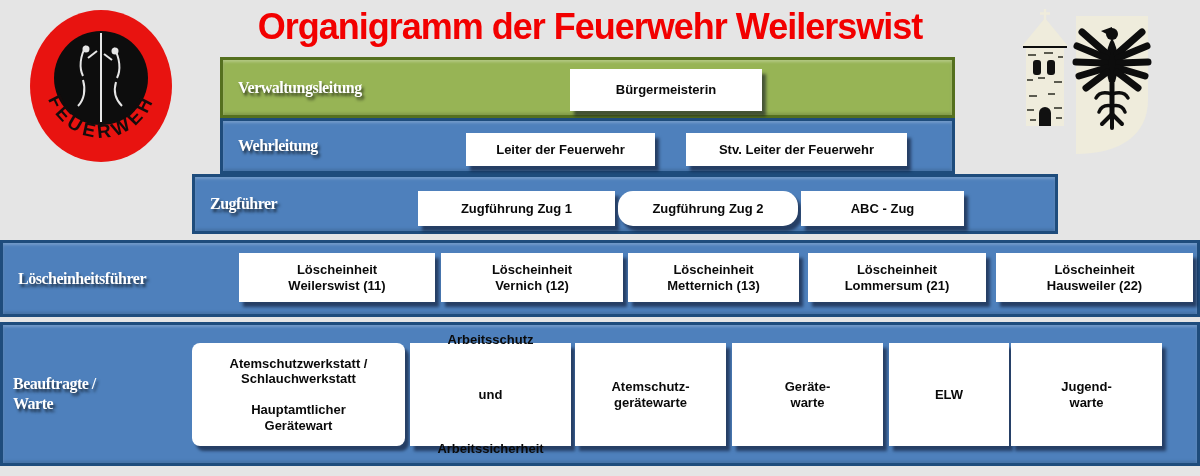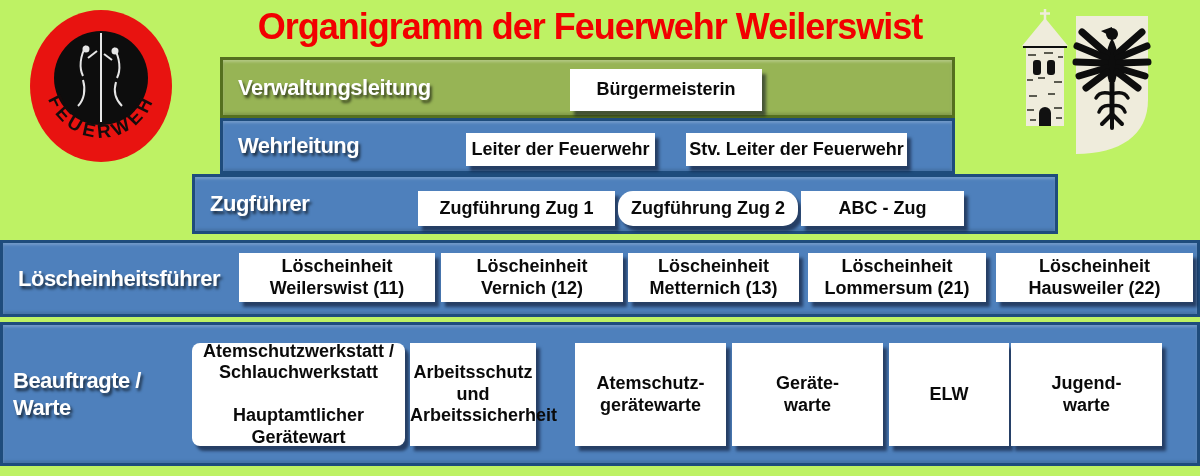--- a/index.html
+++ b/index.html
@@ -1,44 +1,44 @@
 <!DOCTYPE html>
 <html><head>
 <meta charset="utf-8">
 <style>
   html,body{margin:0;padding:0;background:#000;}
   .stage{
-    position:relative;width:1200px;height:476px;background:#bef264;overflow:hidden;
+    position:relative;width:1200px;height:476px;background:#e5e5e5;overflow:hidden;
     font-family:"Liberation Sans", sans-serif;
   }
   .title{
     position:absolute;left:210px;top:6px;width:760px;
     font-size:36px;font-weight:bold;color:#f20000;text-align:center;
     letter-spacing:-1px;white-space:nowrap;
   }
   .band{
     position:absolute;box-sizing:border-box;display:flex;align-items:center;
   }
   .band.green{
     background:#97b455;border:3px solid #55701f;
     box-shadow:inset 0 2px 3px rgba(255,255,255,.28), inset 0 -2px 3px rgba(0,0,0,.15);
   }
   .band.blue{
     background:#4e80bc;border:3px solid #1e4c7c;
     box-shadow:inset 0 2px 3px rgba(255,255,255,.22), inset 0 -2px 3px rgba(0,0,0,.12);
   }
   .band-label{
-    color:#fff;font-weight:bold;font-size:22px;padding-left:15px;
-    text-shadow:2px 3px 3px rgba(0,0,0,.65);letter-spacing:-0.5px;white-space:nowrap;
+    color:#fff;font-weight:bold;font-size:16px;padding-left:15px;
+    text-shadow:2px 3px 3px rgba(0,0,0,.65);letter-spacing:-0.5px;white-space:nowrap;font-family:Liberation Serif, serif;
   }
   .band-label.two-line{text-align:left;line-height:1.25;width:165px;padding-left:10px;}
   .box{
     position:absolute;background:#fff;color:#0a0a0a;
     display:flex;flex-direction:column;justify-content:center;
-    text-align:center;font-weight:bold;font-size:18px;line-height:1.2;
+    text-align:center;font-weight:bold;font-size:13px;line-height:1.2;
     box-shadow:4px 5px 3px rgba(5,10,30,.55);
   }
   .box-line{min-height:1.2em;white-space:nowrap;}
   svg{position:absolute;display:block;}
 </style>
 </head>
 <body>
 
 <div class="stage">
 
@@ -173,21 +173,21 @@
       <div>Beauftragte /</div>
       <div>Warte</div>
     </div>
     <div class="box" style="left:189px;top:18px;width:213px;height:103px;border-radius:8px;">
       <div class="box-line">Atemschutzwerkstatt /</div>
       <div class="box-line">Schlauchwerkstatt</div>
       <div class="box-line"></div>
       <div class="box-line">Hauptamtlicher</div>
       <div class="box-line">Gerätewart</div>
     </div>
-    <div class="box" style="left:407px;top:18px;width:126px;height:103px;">
+    <div class="box" style="left:407px;top:18px;width:161px;height:103px;gap:39px;">
       <div class="box-line">Arbeitsschutz</div>
       <div class="box-line">und</div>
       <div class="box-line">Arbeitssicherheit</div>
     </div>
     <div class="box" style="left:572px;top:18px;width:151px;height:103px;">
       <div class="box-line">Atemschutz-</div>
       <div class="box-line">gerätewarte</div>
     </div>
     <div class="box" style="left:729px;top:18px;width:151px;height:103px;">
       <div class="box-line">Geräte-</div>

